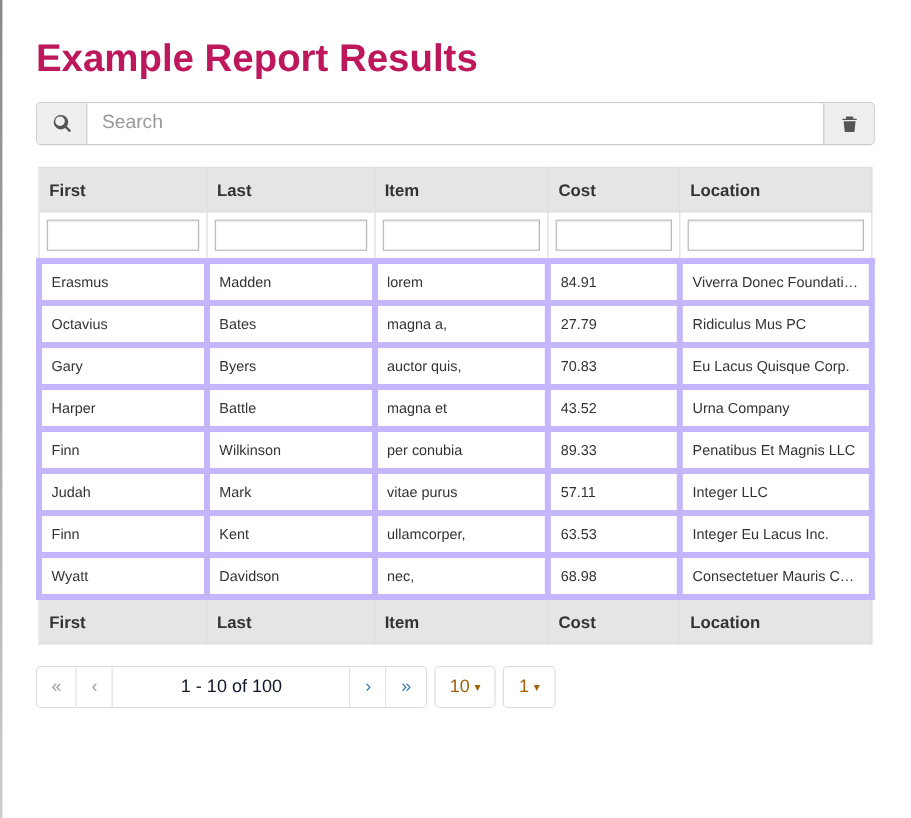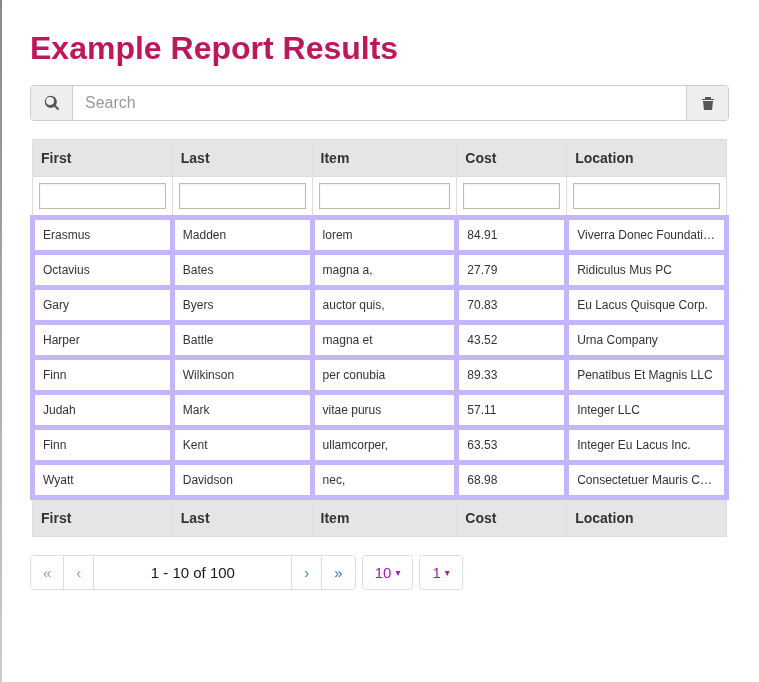--- a/index.html
+++ b/index.html
@@ -22,21 +22,21 @@
 .col-last { width: 140px; }
 .col-item { width: 145px; }
 .col-cost { width: 110px; }
 .col-loc { width: 160px; }
 .pagination { display: flex; margin-top: 18px; }
 .pg-group { display: flex; border: 1px solid #ddd; border-radius: 4px; overflow: hidden; }
 .pg-btn { background: #fff; border: none; border-right: 1px solid #ddd; padding: 8px 12px; font-size: 15px; color: #999; cursor: pointer; display: flex; align-items: center; }
 .pg-btn:last-child { border-right: none; }
 .pg-btn.active { color: #337ab7; }
 .pg-range { flex: 1; min-width: 198px; justify-content: center; color: #0f172a; }
-.pg-sel { color: #a21caf; }
+.pg-sel { color: #a16207; }
 .caret { display: inline-block; margin-left: 4px; font-size: 10px; }
 .gap { width: 6px; }
 </style>
 </head>
 <body>
 
 <div class="left-edge"></div>
 <div class="container">
 
 <h1>Example Report Results</h1>

